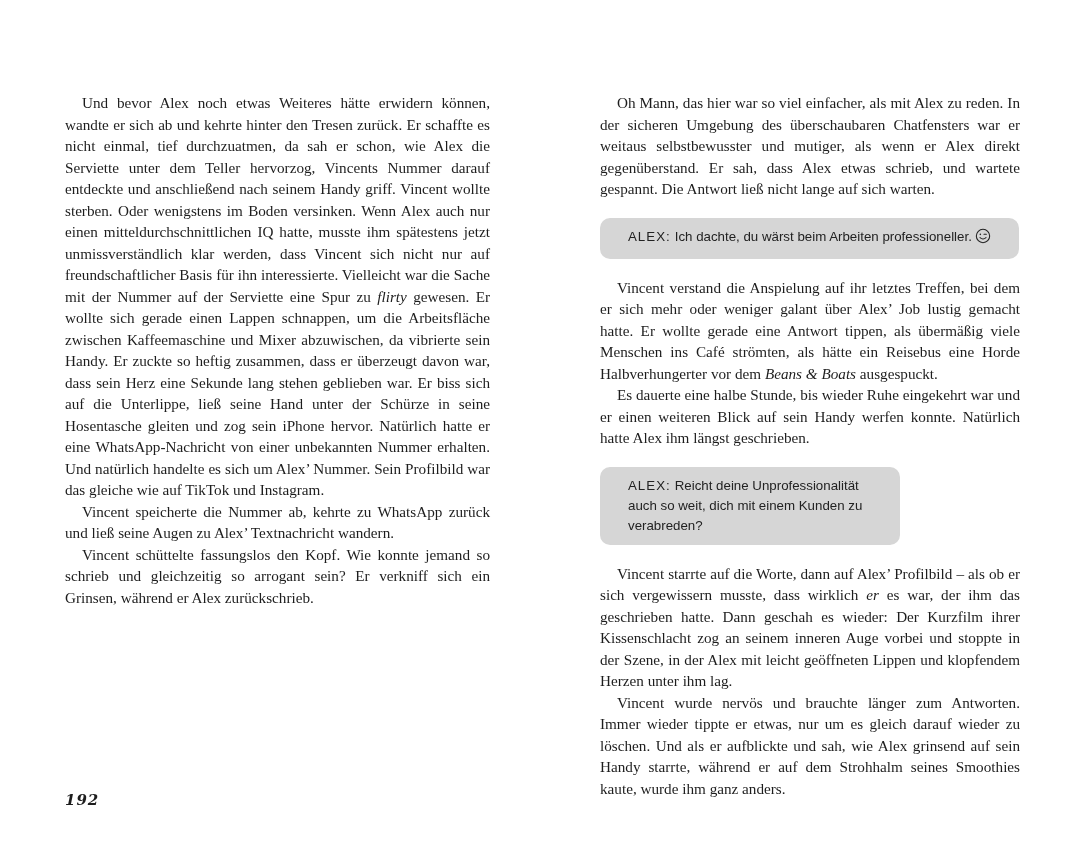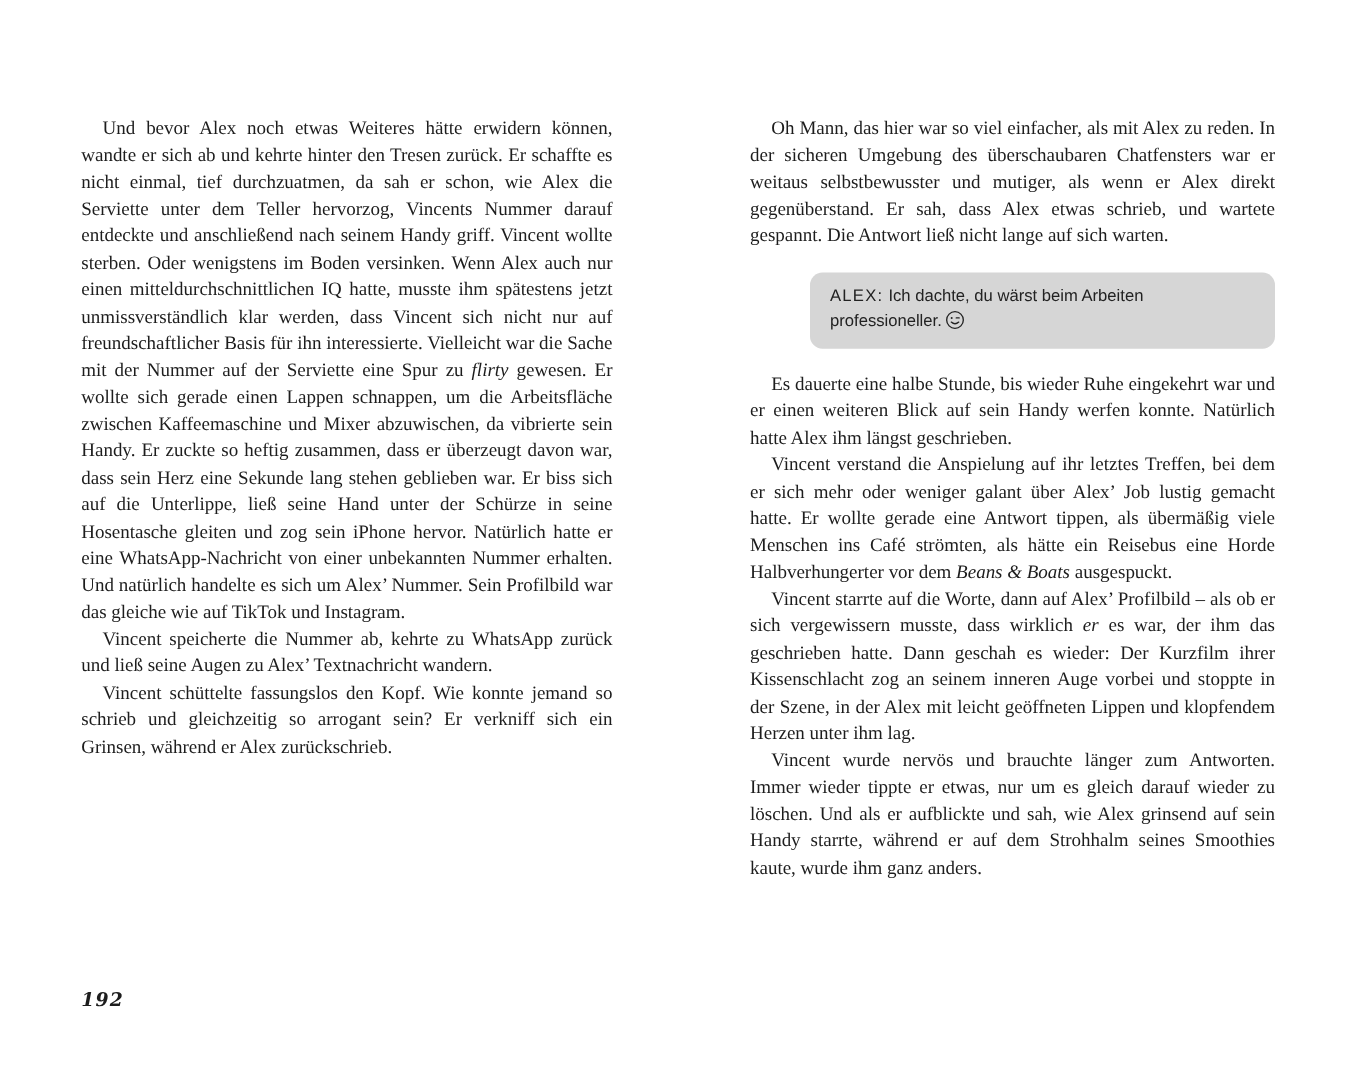--- a/index.html
+++ b/index.html
@@ -37,26 +37,25 @@
   }
 
   .bubble-row { margin: 18px 0; }
   .bubble-row.align-right { text-align: right; }
 
   .bubble {
     display: inline-block;
     text-align: left;
     box-sizing: border-box;
     border-radius: 10px;
-    padding: 9px 16px;
+    padding: 9px 28px;
     font-family: "Liberation Sans", sans-serif;
     font-size: 13.3px;
     line-height: 20px;
     color: #222222;
-    margin-left: 48px;
   }
   .bubble-alex    { background: #d6d6d6; }
   .bubble-vincent { background: #ececec; }
 
   .bubble .speaker {
     letter-spacing: 1px;
     margin-right: 4px;
   }
 
   .w-alex-1 { max-width: 336px; }
@@ -107,22 +106,27 @@
       <div class="bubble bubble-alex">
         <span class="speaker">ALEX:</span><span>Ich dachte, du wärst beim Arbeiten professioneller.</span><span class="emoji-icon"><svg viewBox="0 0 24 24" width="16" height="16" aria-hidden="true">
               <circle cx="12" cy="12" r="10" fill="none" stroke="#222" stroke-width="1.6"></circle>
               <circle cx="8" cy="9.5" r="1.2" fill="#222"></circle>
               <line x1="13.5" y1="9.5" x2="17" y2="9.5" stroke="#222" stroke-width="1.6" stroke-linecap="round"></line>
               <path d="M7.5 14.5 Q12 18.5 16.5 14.5" fill="none" stroke="#222" stroke-width="1.6" stroke-linecap="round"></path>
             </svg></span>
       </div>
     </div>
 
+    <p class="para"><span>Vincent verstand die Anspielung auf ihr letztes Treffen, bei dem er sich mehr oder weniger galant über Alex’ Job lustig gemacht hatte. Er wollte gerade eine Antwort tippen, als übermäßig viele Menschen ins Café strömten, als hätte ein Reisebus eine Horde Halbverhungerter vor dem </span><em>Beans &amp; Boats</em><span> ausgespuckt.</span></p>
     <p class="para">Es dauerte eine halbe Stunde, bis wieder Ruhe eingekehrt war und er einen weiteren Blick auf sein Handy werfen konnte. Natürlich hatte Alex ihm längst geschrieben.</p>
-    <p class="para"><span>Vincent verstand die Anspielung auf ihr letztes Treffen, bei dem er sich mehr oder weniger galant über Alex’ Job lustig gemacht hatte. Er wollte gerade eine Antwort tippen, als übermäßig viele Menschen ins Café strömten, als hätte ein Reisebus eine Horde Halbverhungerter vor dem </span><em>Beans &amp; Boats</em><span> ausgespuckt.</span></p>
 
+    <div class="bubble-row">
+      <div class="bubble bubble-alex w-alex-3">
+        <span class="speaker">ALEX:</span><span>Reicht deine Unprofessionalität auch so weit, dich mit einem Kunden zu verabreden?</span>
+      </div>
+    </div>
 
     <p class="para"><span>Vincent starrte auf die Worte, dann auf Alex’ Profilbild – als ob er sich vergewissern musste, dass wirklich </span><em>er</em><span> es war, der ihm das geschrieben hatte. Dann geschah es wieder: Der Kurzfilm ihrer Kissenschlacht zog an seinem inneren Auge vorbei und stoppte in der Szene, in der Alex mit leicht geöffneten Lippen und klopfendem Herzen unter ihm lag.</span></p>
     <p class="para">Vincent wurde nervös und brauchte länger zum Antworten. Immer wieder tippte er etwas, nur um es gleich darauf wieder zu löschen. Und als er aufblickte und sah, wie Alex grinsend auf sein Handy starrte, während er auf dem Strohhalm seines Smoothies kaute, wurde ihm ganz anders.</p>
 
   </div>
 
 </div>
 
 </body></html>

